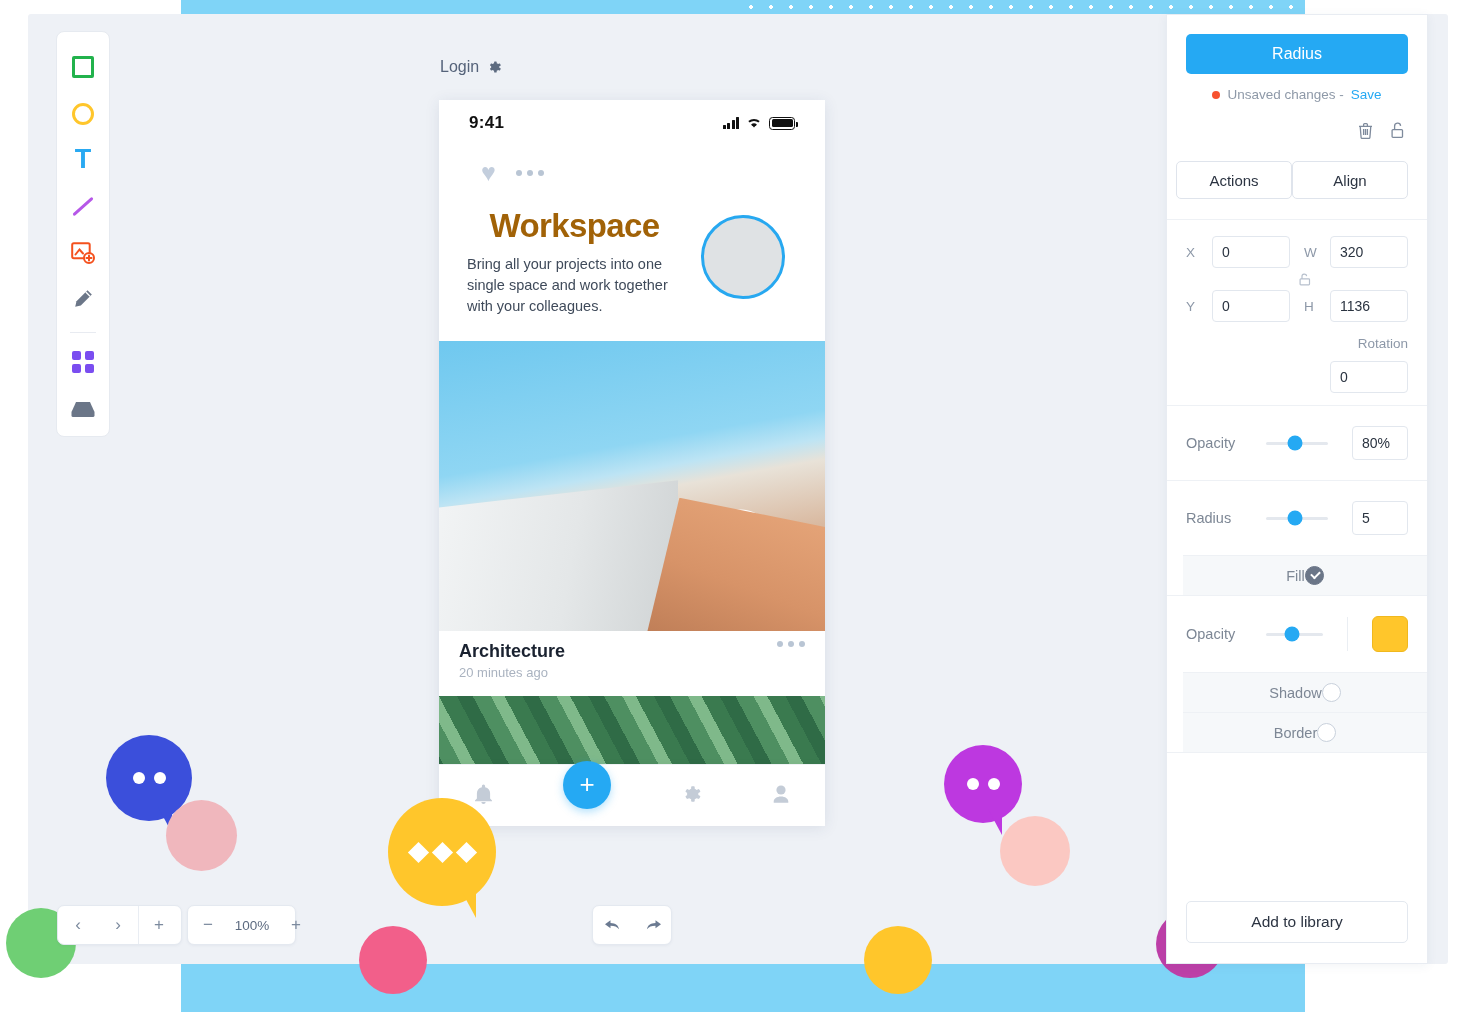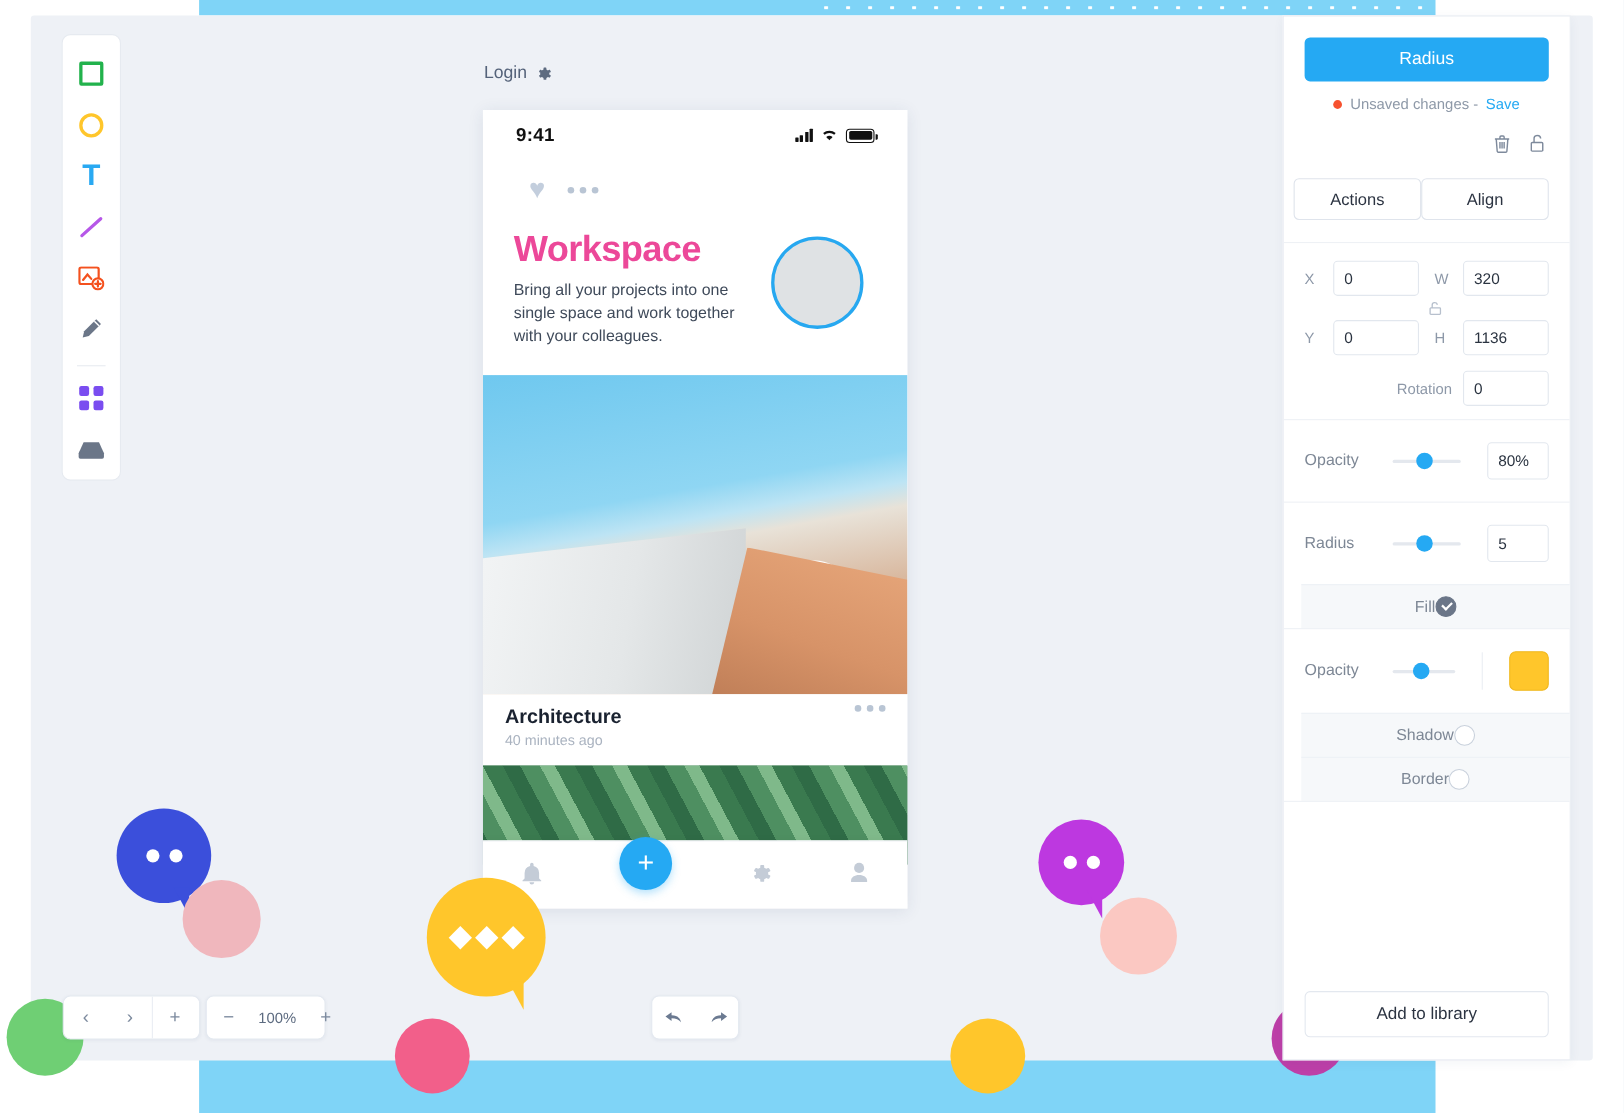--- a/index.html
+++ b/index.html
@@ -99,21 +99,21 @@
   #phone-actions {
     display: flex; align-items: center; gap: 20px;
     padding: 14px 0 0 42px;
   }
   .heart { color: #c3cedd; font-size: 25px; line-height: 1; }
   .dots3 { display: flex; gap: 5px; }
   .dots3 i { width: 6px; height: 6px; border-radius: 50%; background: #b9c5d4; display: block; }
 
   #hero { padding: 22px 40px 0 28px; display: flex; justify-content: space-between; }
   #hero-text { padding-left: 0; }
-  #hero-title { font-size: 33px; font-weight: 700; color: #ec4899; letter-spacing: -0.6px; margin-bottom: 9px; }
+  #hero-title { font-size: 33px; font-weight: 700; color: #a16207; letter-spacing: -0.6px; margin-bottom: 9px; text-align: center; }
   #hero-sub { font-size: 14.5px; line-height: 1.45; color: #3f4a5a; max-width: 215px; }
   #hero-avatar {
     width: 84px; height: 84px; border-radius: 50%;
     border: 3px solid #27a8f0; flex: none; margin-top: 8px;
     overflow: hidden; position: relative; background: #dfe2e4;
   }
 
   .card-img { width: 100%; display: block; position: relative; overflow: hidden; }
   #card1-img { height: 290px; margin-top: 24px; }
   #card1-meta { padding: 10px 20px 0 20px; display: flex; justify-content: space-between; align-items: flex-start; }
@@ -201,21 +201,21 @@
   #geom { padding: 16px 19px 12px 19px; }
   .geomrow { display: flex; align-items: center; margin-bottom: 10px; }
   .glabel { font-size: 13.5px; color: #8d98a8; width: 26px; flex: none; }
   .ginput {
     width: 78px; height: 32px; border: 1px solid #e2e7ee; border-radius: 4px;
     font-size: 14px; color: #2a3340; padding: 0 9px; font-family: inherit;
     background: #fff;
   }
   .gspacer { flex: 1; }
   #lockrow { display: flex; justify-content: center; margin: -5px 0 4px 16px; color: #b7c0cd; }
-  #rotrow { display: flex; align-items: center; justify-content: flex-end; gap: 10px; margin-top: 14px; }
+  #rotrow { display: flex; align-items: flex-end; justify-content: flex-end; gap: 10px; margin-top: 14px; flex-direction: column; }
   #rotlabel { font-size: 13.5px; color: #8d98a8; }
 
   .sliderrow { display: flex; align-items: center; padding: 20px 19px; gap: 24px; }
   .slabel { font-size: 14.5px; color: #7d8795; width: 56px; flex: none; }
   .track { flex: 1; height: 3px; background: #e4e8ee; border-radius: 2px; position: relative; cursor: pointer; }
   .knob {
     position: absolute; top: 50%; width: 15px; height: 15px; border-radius: 50%;
     background: #25a9f3; transform: translate(-50%, -50%);
   }
   .svalue {
@@ -383,21 +383,21 @@
     </div>
     <div id="hero-avatar">
       <span class="ph-face avph"></span>
     </div>
   </div>
 
   <div class="card-img ph-arch" id="card1-img"></div>
   <div id="card1-meta">
     <div>
       <div id="card1-title">Architecture</div>
-      <div id="card1-time">40 minutes ago</div>
+      <div id="card1-time">20 minutes ago</div>
     </div>
     <span class="dots3">
         <i></i>
         <i></i>
         <i></i>
       </span>
   </div>
 
   <div class="card-img ph-leaf" id="card2-img"></div>
 

